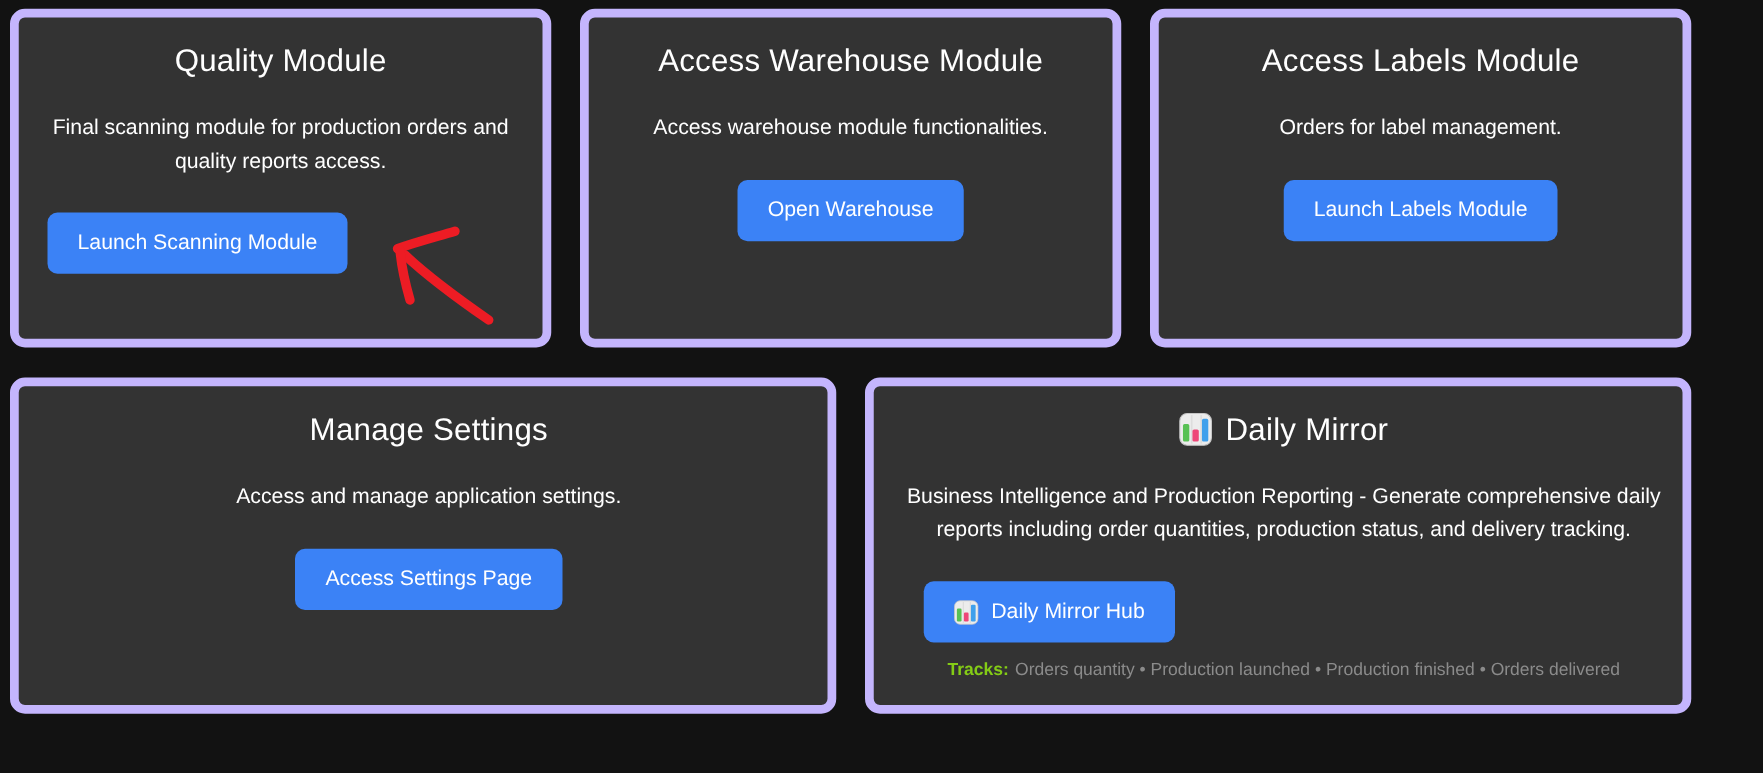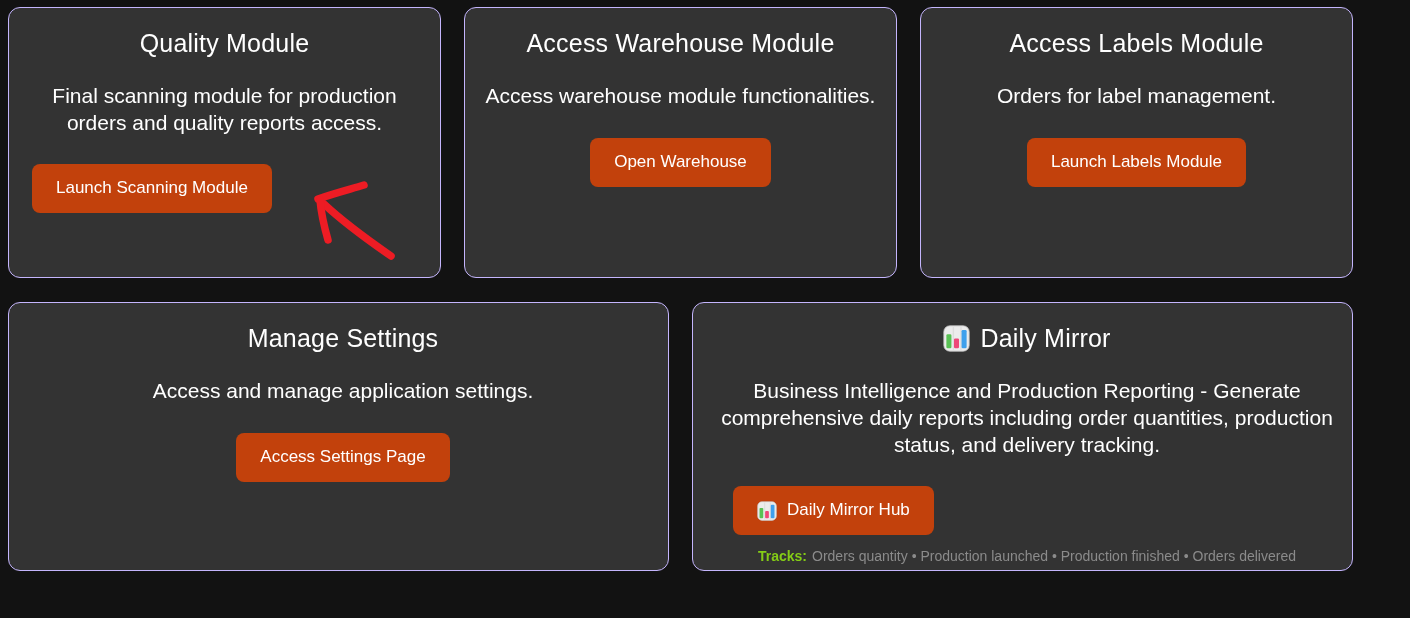--- a/index.html
+++ b/index.html
@@ -16,46 +16,46 @@
     position: absolute;
     left: 8px;
     top: 7px;
     width: 1345px;
   }
   .row { display: grid; gap: 23px; }
   .row-1 { grid-template-columns: repeat(3, 1fr); }
   .row-2 { grid-template-columns: repeat(2, 1fr); margin-top: 24px; }
   .card {
     background: #333333;
-    border: 1px solid #c4b5fd;
+    border: 7px solid #c4b5fd;
     border-radius: 12px;
     box-sizing: border-box;
     padding: 20px 15px;
     position: relative;
   }
   .row-1 .card { height: 271px; }
   .row-2 .card { height: 269px; padding-left: 24px; }
   .card h2 {
     margin: 0;
     font-size: 25px;
     font-weight: 400;
     line-height: 1.25;
     text-align: center;
     letter-spacing: 0.2px;
   }
   .card .desc {
     margin: 23px auto 0 auto;
-    font-size: 21px;
+    font-size: 17px;
     line-height: 27px;
     text-align: center;
     font-weight: 400;
   }
   .card-wide .desc { max-width: 625px; }
   .btn {
-    background: #c2410c;
+    background: #3b82f6;
     color: #ffffff;
     border: none;
     border-radius: 8px;
     font-family: inherit;
     font-size: 17px;
     line-height: 1.35;
     padding: 13px 24px;
     cursor: pointer;
     display: inline-flex;
     align-items: center;

